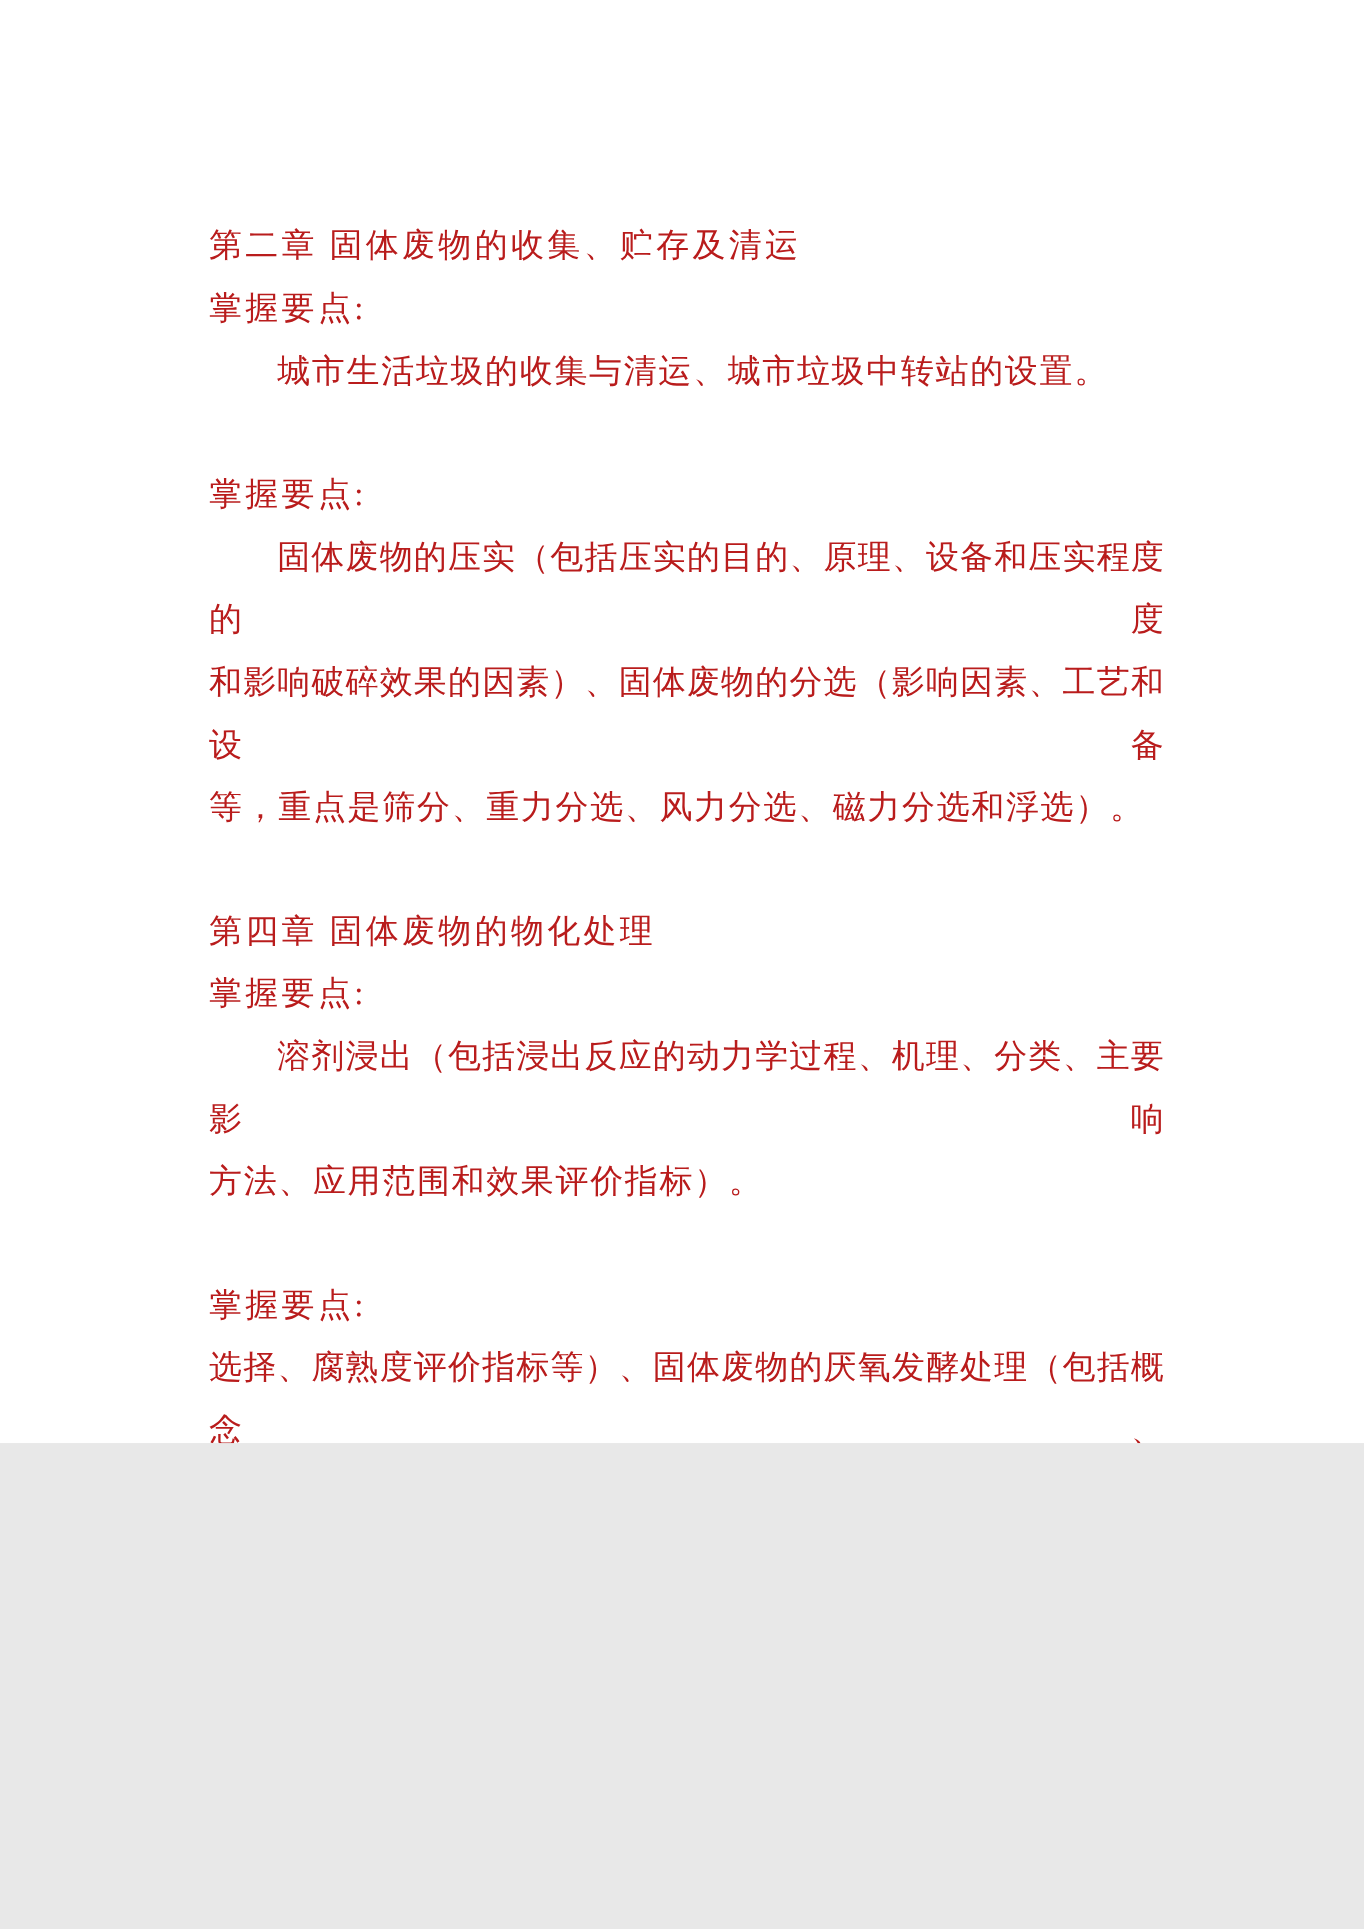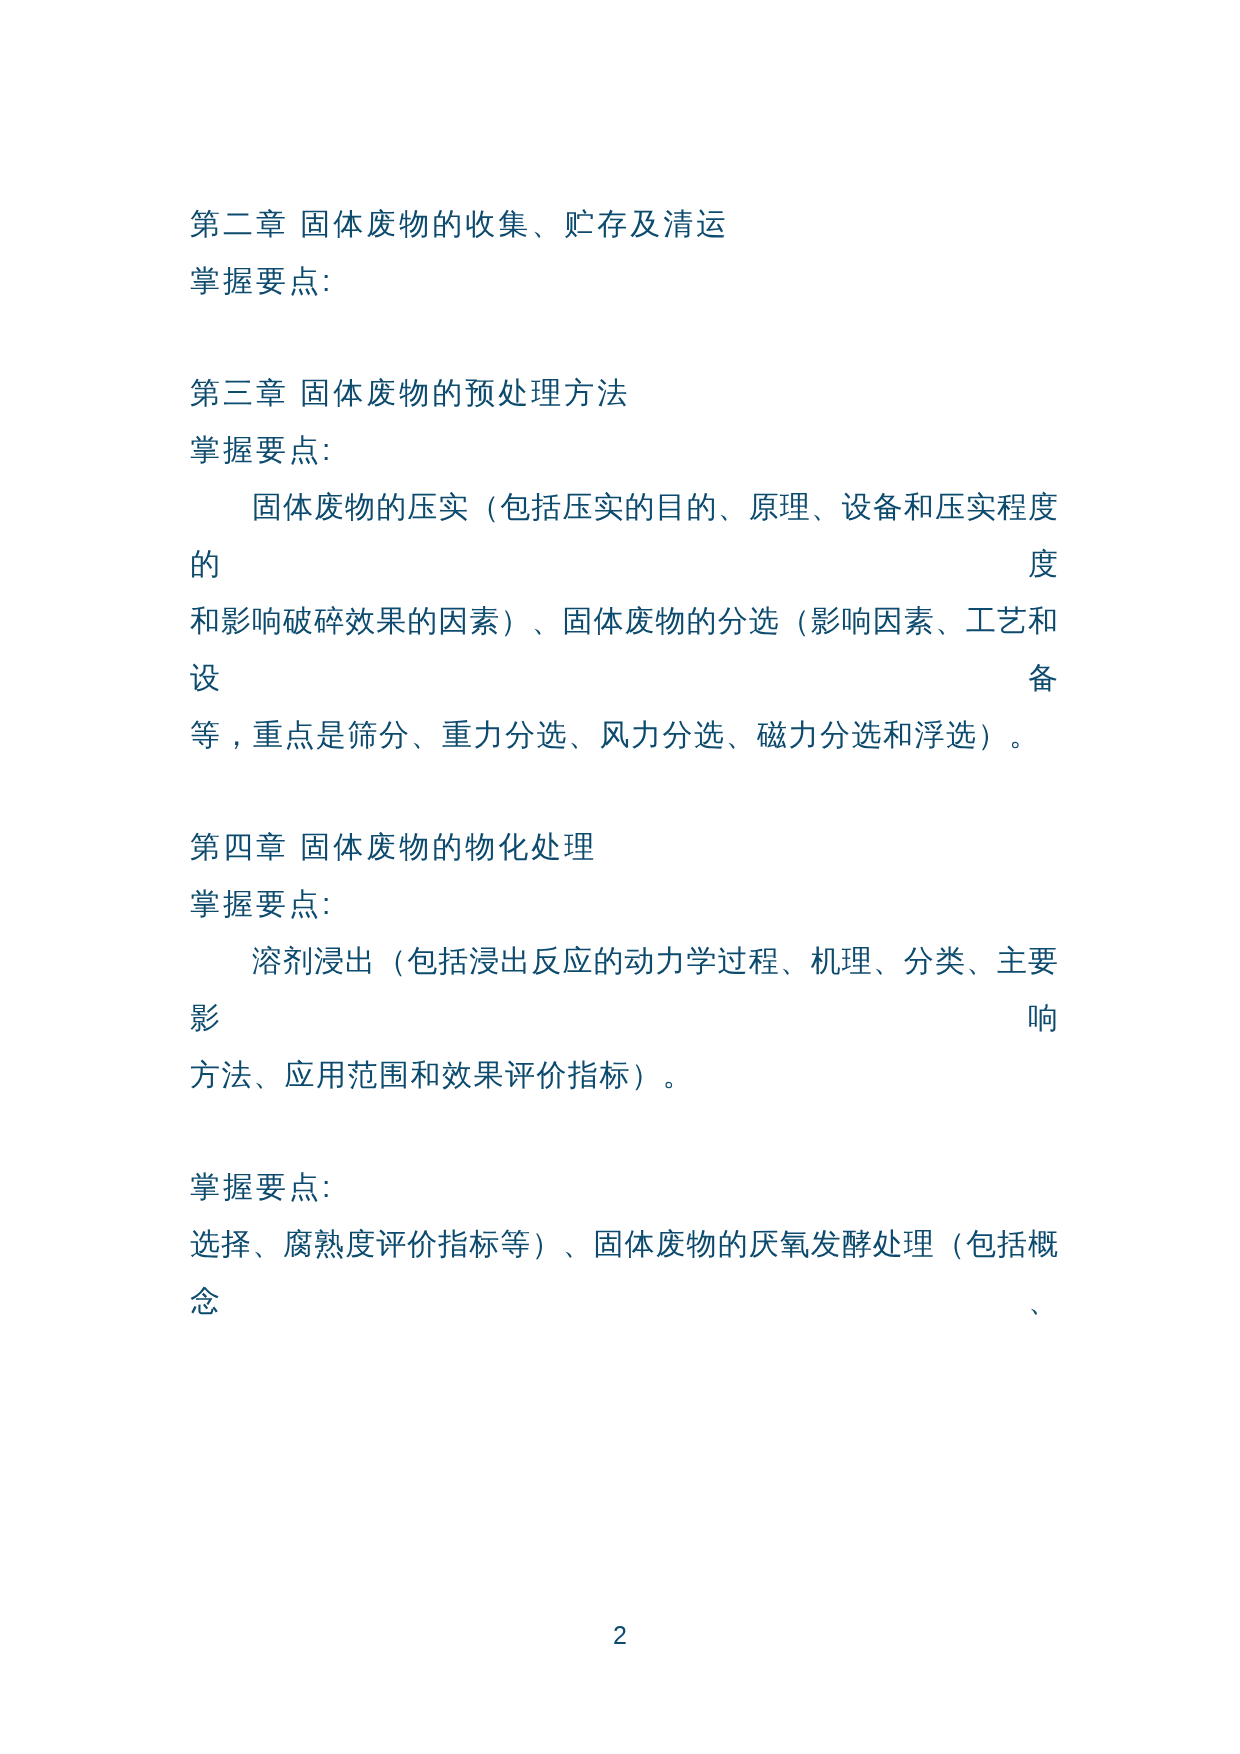--- a/index.html
+++ b/index.html
@@ -3,26 +3,26 @@
 <meta charset="utf-8">
 <style>
   html, body {
     margin: 0;
     padding: 0;
     background: #e8e8e8;
   }
   .page {
     position: relative;
     width: 1240px;
-    height: 1754px;
+    height: 1312px;
     margin: 0 auto;
     background: #ffffff;
     overflow: hidden;
-    font-family: Liberation Sans, sans-serif;
-    color: #0c4a6e;
+    font-family: Liberation Serif, serif;
+    color: #b91c1c;
   }
   .content {
     position: absolute;
     left: 190px;
     top: 195px;
     width: 868px;
   }
   .sec {
     margin: 0 0 55px 0;
   }
@@ -59,24 +59,24 @@
 </style>
 </head>
 <body>
 
 <div class="page">
   <div class="content">
 
     <section class="sec">
       <div class="heading">第二章 固体废物的收集、贮存及清运</div>
       <div class="subheading">掌握要点:</div>
+      <div class="line indent">城市生活垃圾的收集与清运、城市垃圾中转站的设置。</div>
     </section>
 
     <section class="sec">
-      <div class="heading">第三章 固体废物的预处理方法</div>
       <div class="subheading">掌握要点:</div>
       <div class="line indent just">固体废物的压实（包括压实的目的、原理、设备和压实程度的度</div>
       <div class="line just">和影响破碎效果的因素）、固体废物的分选（影响因素、工艺和设备</div>
       <div class="line">等，重点是筛分、重力分选、风力分选、磁力分选和浮选）。</div>
     </section>
 
     <section class="sec">
       <div class="heading">第四章 固体废物的物化处理</div>
       <div class="subheading">掌握要点:</div>
       <div class="line indent just">溶剂浸出（包括浸出反应的动力学过程、机理、分类、主要影响</div>

